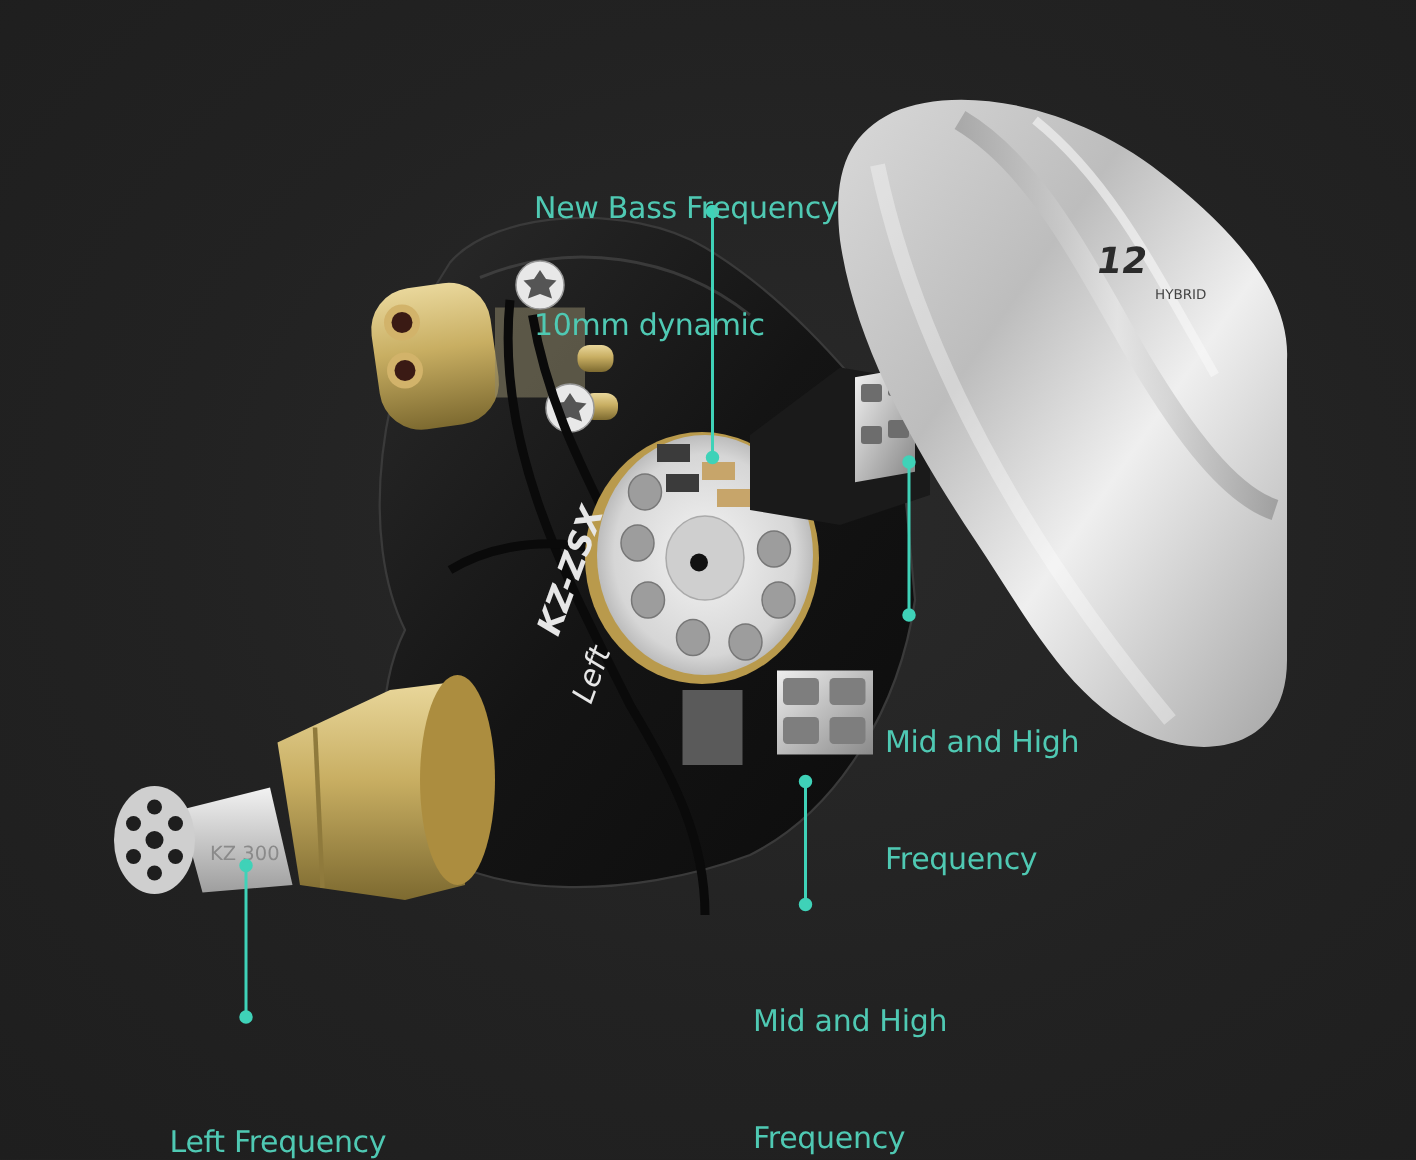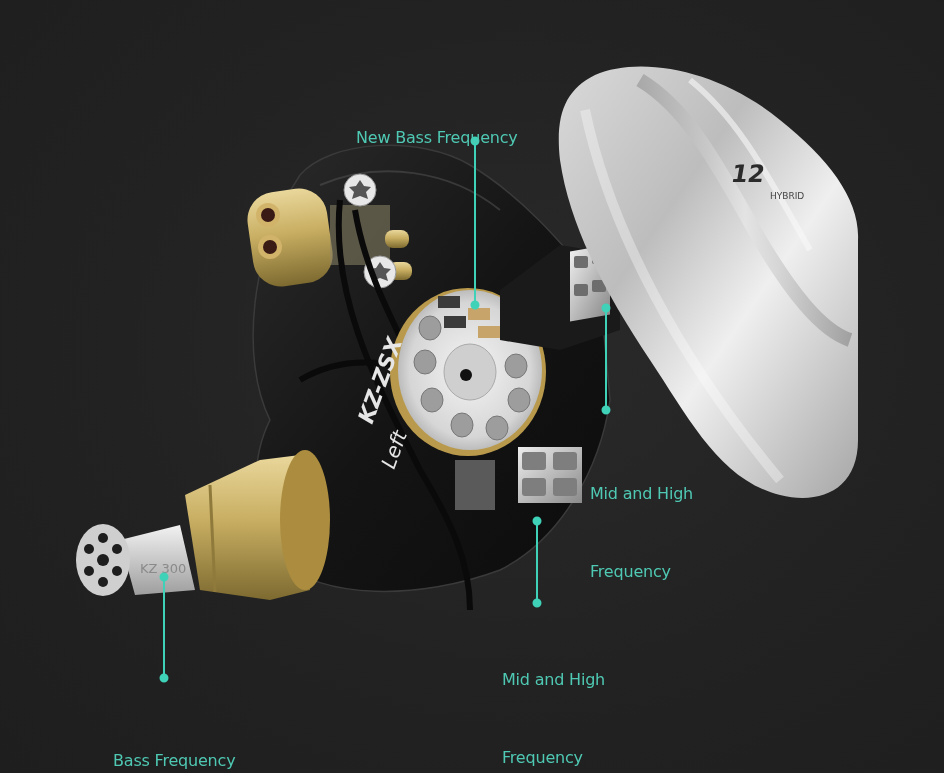--- a/index.html
+++ b/index.html
@@ -5,21 +5,21 @@
   html, body { margin: 0; padding: 0; }
   body {
     width: 944px; height: 773px; overflow: hidden;
     background: #212121;
     font-family: "DejaVu Sans", "Liberation Sans", sans-serif;
   }
   .stage { position: relative; width: 944px; height: 773px;
     background: radial-gradient(ellipse at 55% 45%, #2a2a2a 0%, #222 55%, #1e1e1e 100%); }
   svg.art { position: absolute; left: 0; top: 0; }
   .label {
-    position: absolute; color: var(--accent); font-size: 16px; line-height: 26px;
+    position: absolute; color: var(--accent); font-size: 20px; line-height: 26px;
     letter-spacing: -0.2px; white-space: pre; font-weight: 400;
   }
   .label span { display: block; }
 </style>
 </head>
 <body>
 
 <div class="stage">
 
   <svg class="art" width="944" height="773" viewBox="0 0 944 773">
@@ -180,31 +180,32 @@
         <circle cx="537" cy="521" r="3.5"></circle>
         <circle cx="537" cy="603" r="3.5"></circle>
       <line x1="164" y1="577" x2="164" y2="678"></line>
         <circle cx="164" cy="577" r="3.5"></circle>
         <circle cx="164" cy="678" r="3.5"></circle>
     </g>
   </svg>
 
   <div class="label" style="left:356px; top:73px; --accent:#4fc9b3;">
     <span>New Bass Frequency</span>
+    <span>10mm dynamic</span>
   </div>
 
   <div class="label" style="left:590px; top:429px; --accent:#4fc9b3;">
     <span>Mid and High</span>
     <span>Frequency</span>
   </div>
 
   <div class="label" style="left:502px; top:615px; --accent:#4fc9b3;">
     <span>Mid and High</span>
     <span>Frequency</span>
     
   </div>
 
   <div class="label" style="left:113px; top:696px; --accent:#4fc9b3;">
-    <span>Bass Frequency</span>
+    <span>Left Frequency</span>
     
   </div>
 
 </div>
 
 </body></html>

